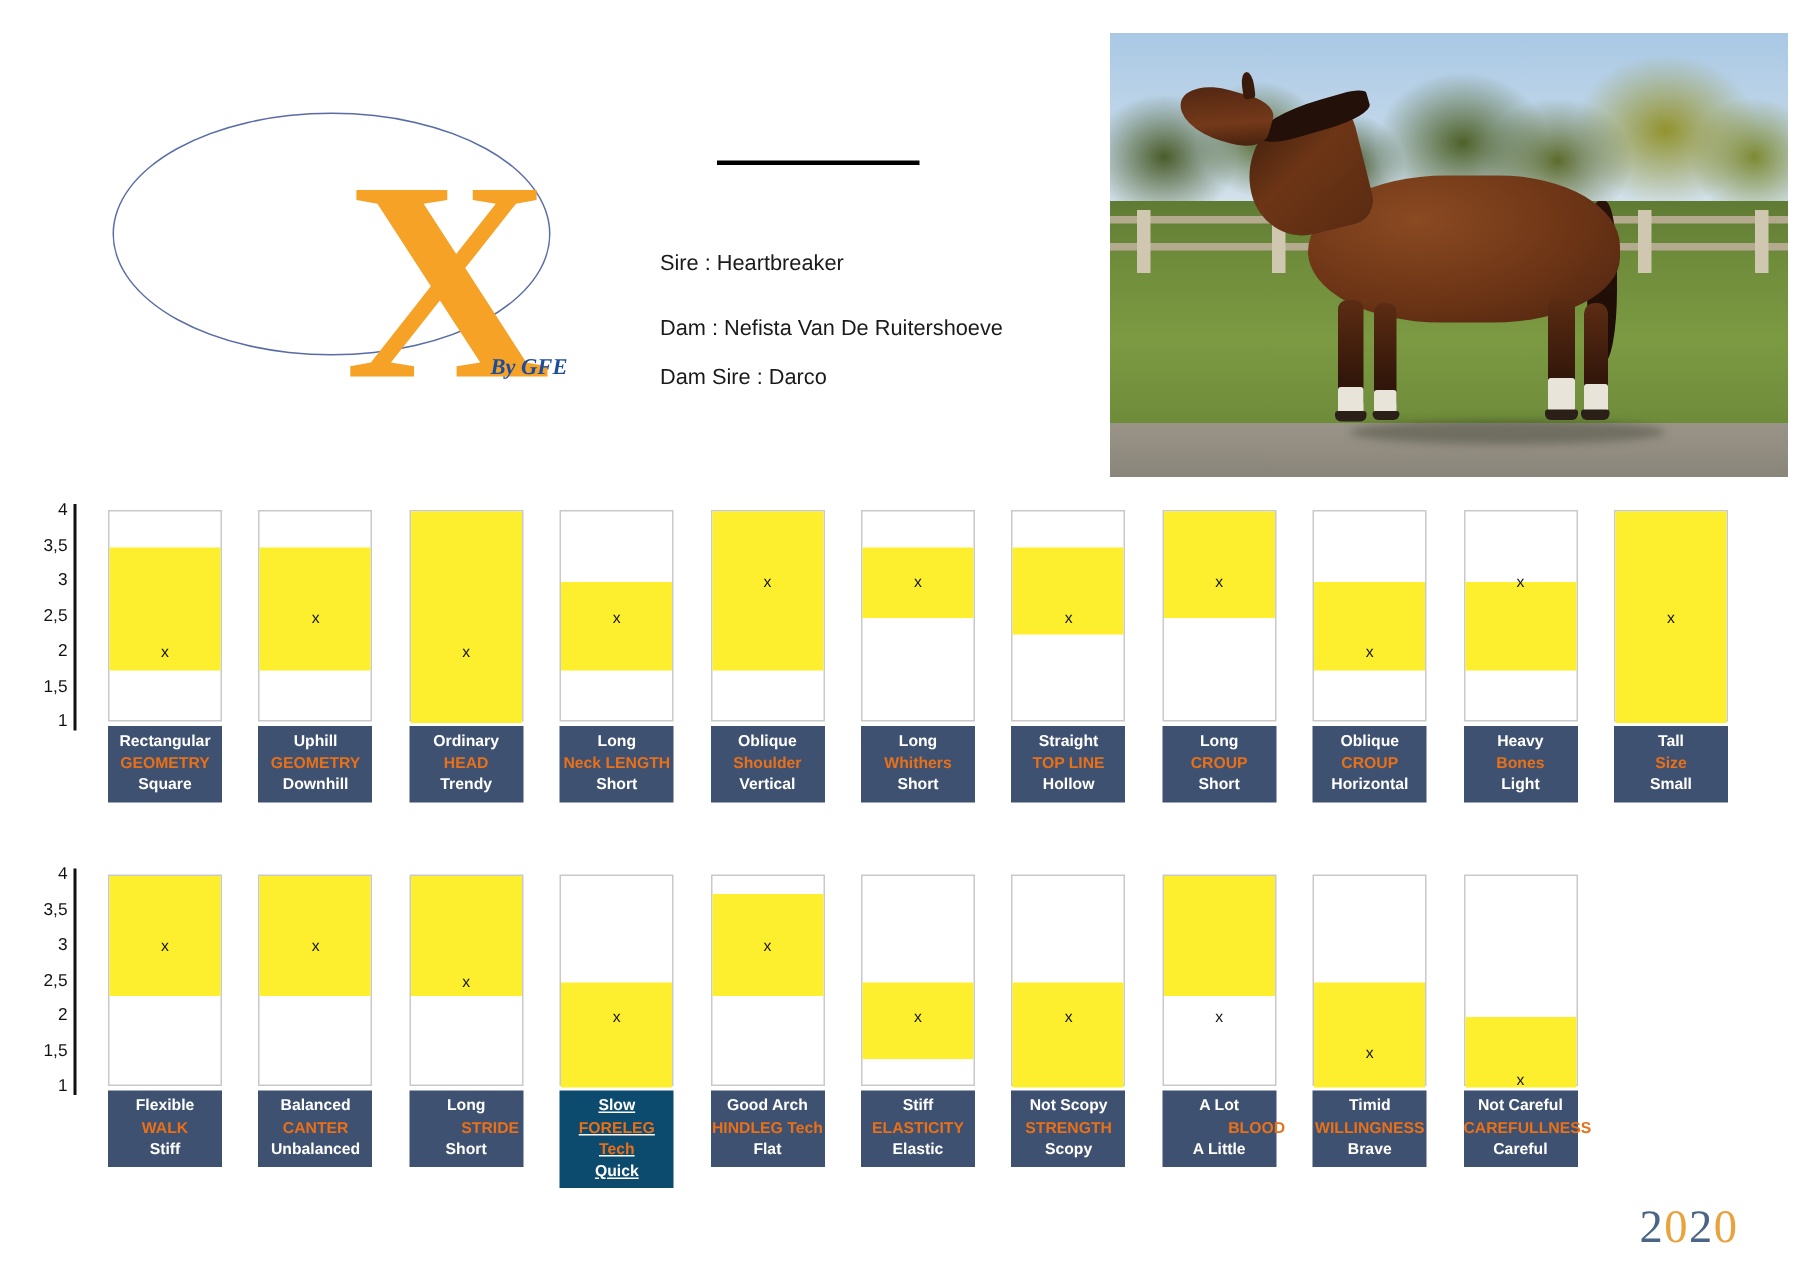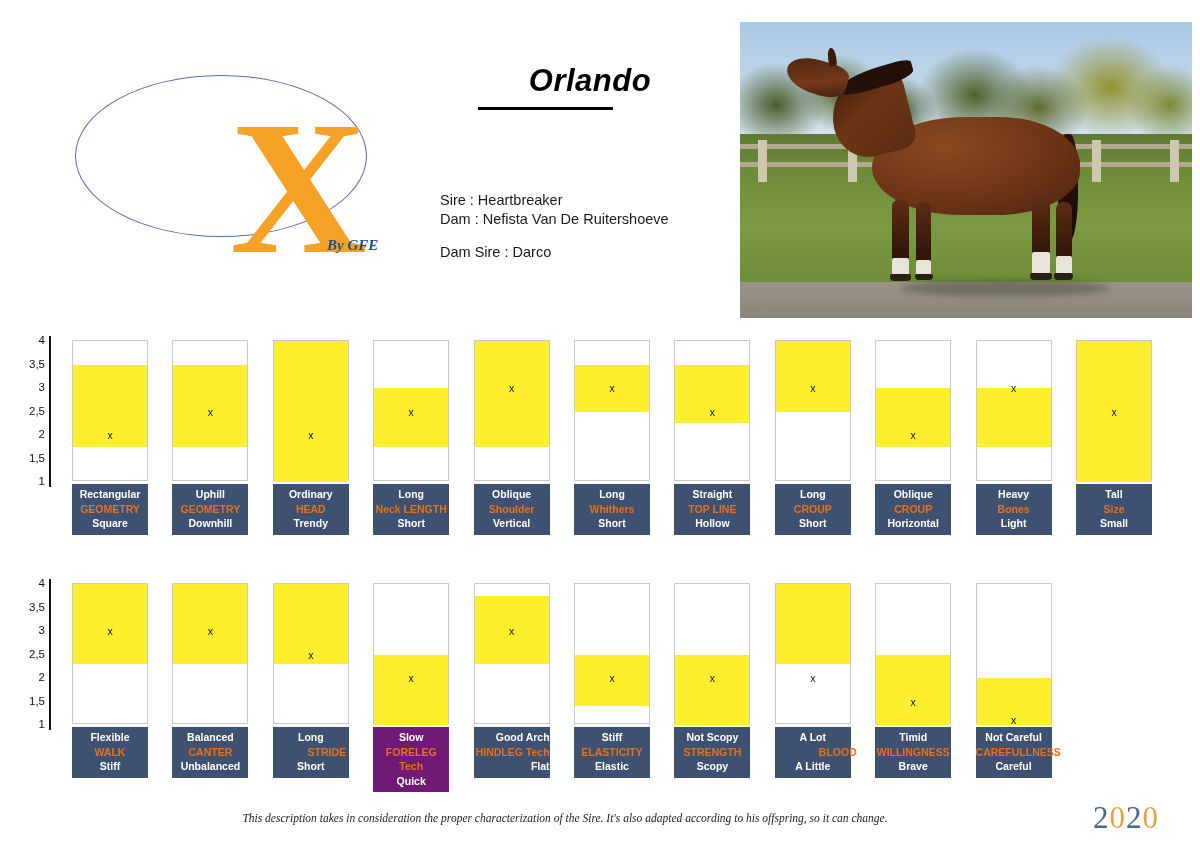--- a/index.html
+++ b/index.html
@@ -35,21 +35,21 @@
   
   #title{
     position:absolute;left:440px;top:63px;width:300px;
     font-size:31px;font-style:italic;font-weight:bold;color:#000;
     text-align:center;letter-spacing:.5px;
   }
   #title-underline{
     position:absolute;left:478px;top:107px;width:135px;height:2.5px;background:#000;
   }
   .ped{position:absolute;left:440px;font-size:14.5px;color:#1a1a1a;white-space:nowrap;}
-  #ped-sire{top:192px;}
+  #ped-sire{top:168px;}
   #ped-dam{top:211px;}
   #ped-damsire{top:244px;}
 
   
   #photo{
     position:absolute;left:740px;top:22px;width:452px;height:296px;
     overflow:hidden;background:#8fb2d4;
   }
   #photo .sky{position:absolute;left:0;top:0;width:100%;height:42%;
     background:linear-gradient(180deg,#a9c8e4 0%,#c3d8ea 55%,#d6e3ea 100%);}
@@ -128,21 +128,20 @@
 <body>
 
 <div class="page">
 
   <div id="logo">
     <div class="oval"></div>
     <div class="xbig">X</div>
     <div class="bygfe">By GFE</div>
   </div>
 
-  <div id="title">Orlando</div>
   <div id="title-underline"></div>
   <div class="ped" id="ped-sire">Sire : Heartbreaker</div>
   <div class="ped" id="ped-dam">Dam : Nefista Van De Ruitershoeve</div>
   <div class="ped" id="ped-damsire">Dam Sire : Darco</div>
 
   <div id="photo">
     <div class="sky"></div>
     <div class="trees"></div>
     <div class="grass"></div>
     <div class="fence">
@@ -318,30 +317,30 @@
       </div>
       <div class="labelbox" style="left: 272.8px; top: 727px; background: rgb(62, 81, 113);">
         <div>Long</div>
         <div class="mid" style="color: rgb(234, 112, 23); padding-left: 32px;">STRIDE</div>
         <div>Short</div>
       </div>
       <div class="bar" style="left: 373.2px; top: 583px; height: 141px;">
         <div class="band" style="top: 70.5px; height: 70.5px; background: rgb(253, 239, 46);"></div>
         <div class="marker" style="top: 89px;">x</div>
       </div>
-      <div class="labelbox" style="left: 373.2px; top: 727px; background: #701a75;">
+      <div class="labelbox" style="left: 373.2px; top: 727px; background: #0c4a6e; text-decoration: underline;">
         <div>Slow</div>
         <div class="mid" style="color: rgb(234, 112, 23);">FORELEG Tech</div>
         <div>Quick</div>
       </div>
       <div class="bar" style="left: 473.6px; top: 583px; height: 141px;">
         <div class="band" style="top: 11.75px; height: 68.15px; background: rgb(253, 239, 46);"></div>
         <div class="marker" style="top: 42px;">x</div>
       </div>
-      <div class="labelbox" style="left: 473.6px; top: 727px; background: rgb(62, 81, 113); text-align: right;">
+      <div class="labelbox" style="left: 473.6px; top: 727px; background: rgb(62, 81, 113);">
         <div>Good Arch</div>
         <div class="mid" style="color: rgb(234, 112, 23);">HINDLEG Tech</div>
         <div>Flat</div>
       </div>
       <div class="bar" style="left: 574px; top: 583px; height: 141px;">
         <div class="band" style="top: 70.5px; height: 51.7px; background: rgb(253, 239, 46);"></div>
         <div class="marker" style="top: 89px;">x</div>
       </div>
       <div class="labelbox" style="left: 574px; top: 727px; background: rgb(62, 81, 113);">
         <div>Stiff</div>
@@ -379,16 +378,15 @@
         <div class="band" style="top: 94px; height: 47px; background: rgb(253, 239, 46);"></div>
         <div class="marker" style="top: 131.3px;">x</div>
       </div>
       <div class="labelbox" style="left: 975.6px; top: 727px; background: rgb(62, 81, 113);">
         <div>Not Careful</div>
         <div class="mid" style="color: rgb(234, 112, 23);">CAREFULLNESS</div>
         <div>Careful</div>
       </div>
     </div>
 
-  <div id="footnote">This description takes in consideration the proper characterization of the Sire. It's also adapted according to his offspring, so it can change.</div>
   <div id="year"><span class="b">2</span><span class="o">0</span><span class="b">2</span><span class="o">0</span></div>
 
 </div>
 
 </body></html>

